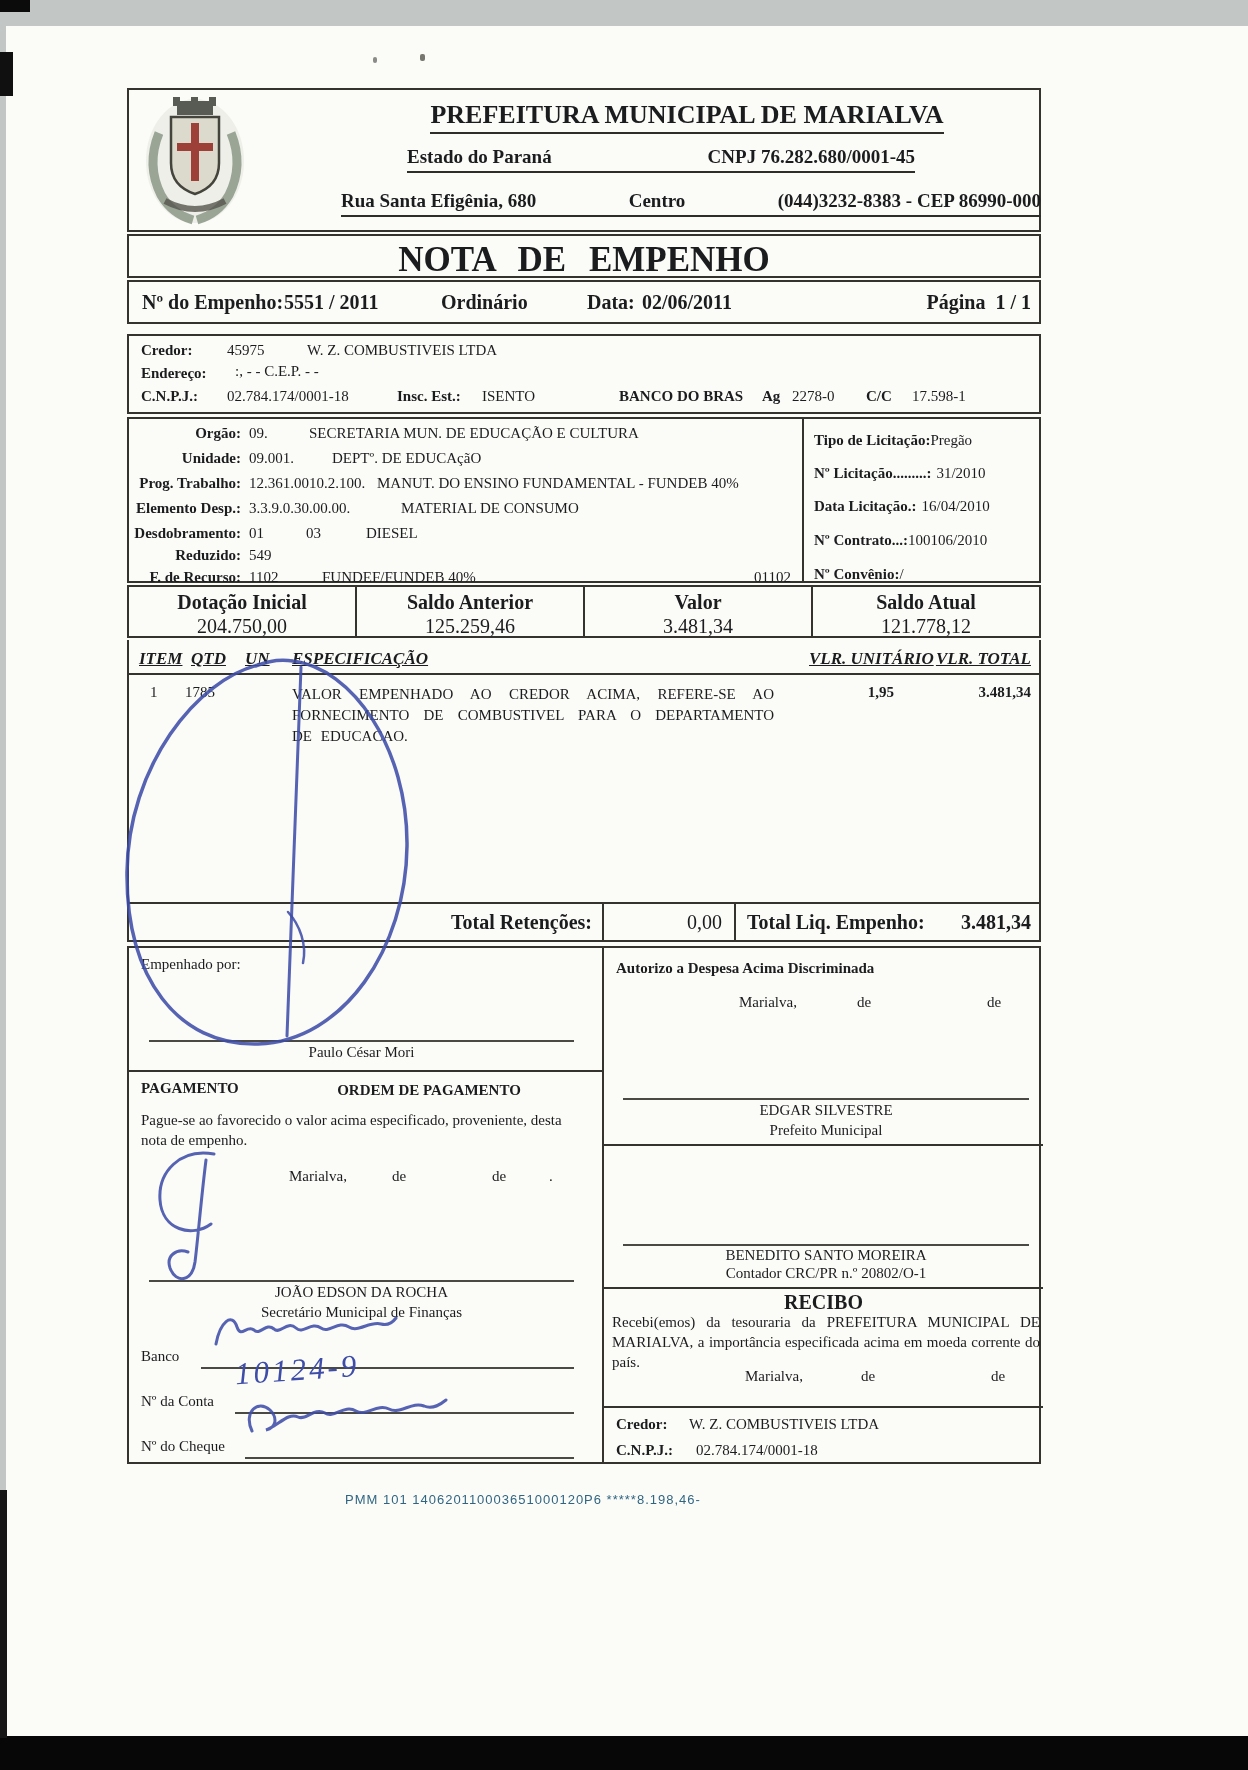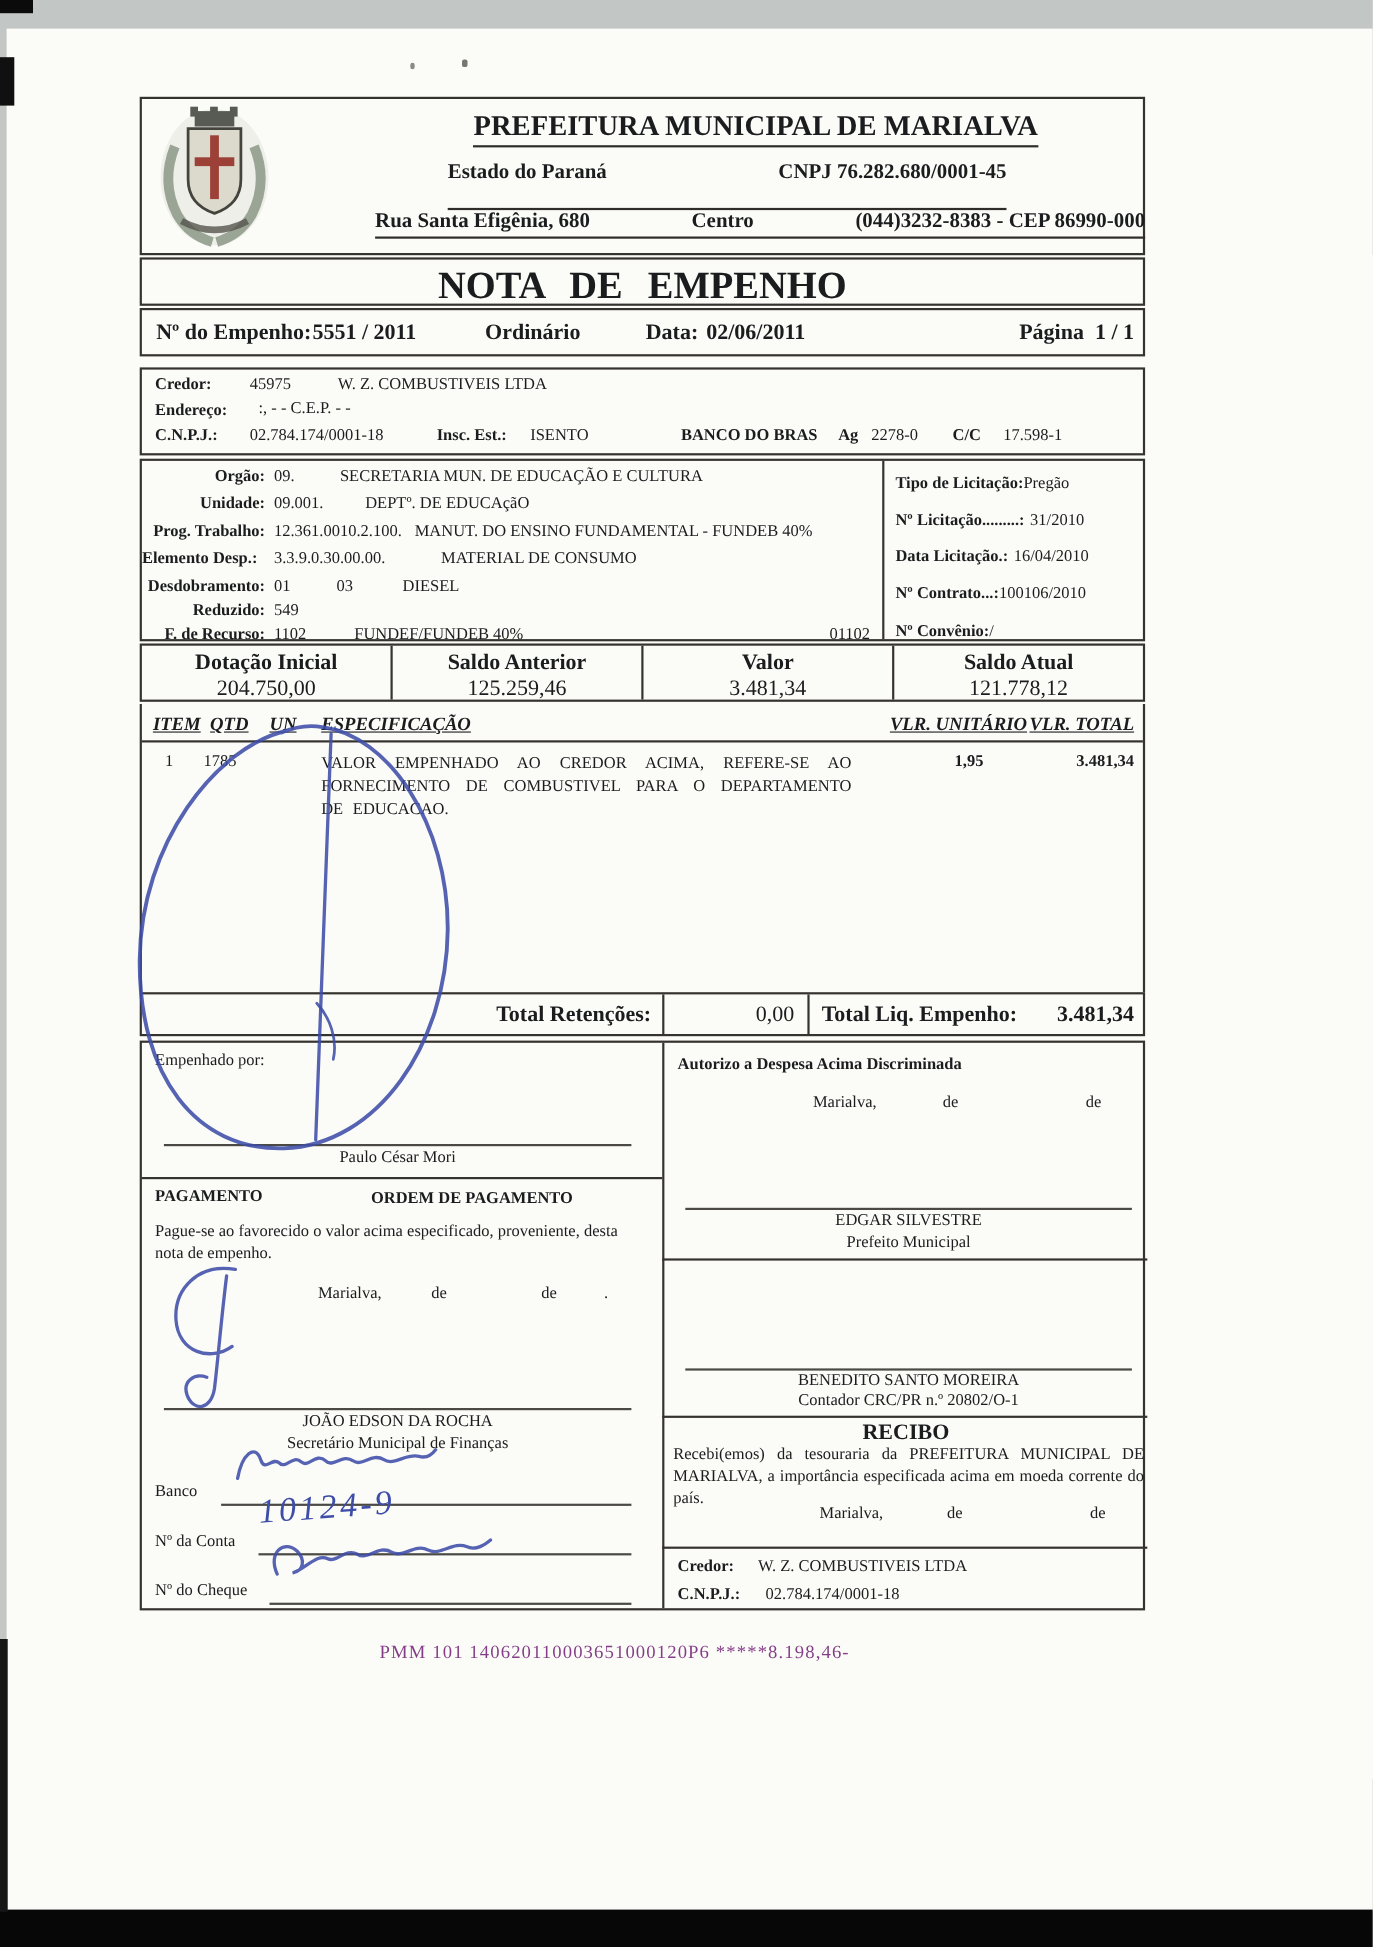--- a/index.html
+++ b/index.html
@@ -12,21 +12,21 @@
 .vline{position:absolute;border-left:2px solid #35332e;top:0;bottom:0}
 .hl{position:absolute;border-top:2px solid #35332e}
 .sig{position:absolute;border-top:2px solid #4a4944}
 .b{font-weight:bold}
 .it{font-style:italic}
 .ctr{text-align:center}
 .jst{text-align:justify}
 .u{border-bottom:2px solid #2e2d29;padding-bottom:2px;display:inline-block}.s16{font-size:20px}.s17{font-size:20px}.s19{font-size:19px}
 .hdr{font-size:17px;font-style:italic;font-weight:bold;text-decoration:underline}
 .pen{stroke:#3e4da8;fill:none;stroke-linecap:round;opacity:.88}
-.dotmx{font-family:Liberation Serif, serif;font-size:17px;letter-spacing:1px;color:#701a75;opacity:.85}
+.dotmx{font-family:Liberation Sans, sans-serif;font-size:13px;letter-spacing:1px;color:#0c4a6e;opacity:.85}
 </style>
 </head>
 <body>
 
 <div class="paper"></div>
 
 <div class="abs" style="left:0;top:1736px;width:1248px;height:34px;background:#070707"></div>
 <div class="abs" style="left:0;top:1490px;width:7px;height:248px;background:#161616"></div>
 <div class="abs" style="left:0;top:0;width:30px;height:12px;background:#0b0b0b"></div>
 <div class="abs" style="left:0;top:52px;width:13px;height:44px;background:#101010"></div>
@@ -43,21 +43,21 @@
       <rect x="36" y="6" width="36" height="14" fill="#585b53"></rect>
       <rect x="32" y="2" width="7" height="9" fill="#585b53"></rect>
       <rect x="50" y="2" width="7" height="9" fill="#585b53"></rect>
       <rect x="68" y="2" width="7" height="9" fill="#585b53"></rect>
       <path d="M30,22 h48 v46 q0,23 -24,31 q-24,-8 -24,-31 Z" fill="#dbdacd" stroke="#44433c" stroke-width="2.5"></path>
       <rect x="50" y="28" width="8" height="58" fill="#9c4038"></rect>
       <rect x="36" y="48" width="36" height="8" fill="#9c4038"></rect>
       <path d="M24,106 Q54,122 84,106" fill="none" stroke="#55544c" stroke-width="6" opacity=".8"></path>
     </svg>
     <div class="abs b" style="left:206px;top:10px;width:704px;text-align:center;font-size:26px"><span class="u">PREFEITURA MUNICIPAL DE MARIALVA</span></div>
-    <div class="abs" style="left:278px;top:56px;width:508px;display:flex;justify-content:space-between;border-bottom:2px solid #2e2d29;padding-bottom:21px">
+    <div class="abs" style="left:278px;top:56px;width:508px;display:flex;justify-content:space-between;border-bottom:2px solid #2e2d29;padding-bottom:3px">
       <span class="b s19">Estado do Paraná</span>
       <span class="b s19">CNPJ 76.282.680/0001-45</span>
     </div>
     <div class="abs" style="left:212px;top:100px;width:700px;display:flex;justify-content:space-between;border-bottom:2px solid #2e2d29;padding-bottom:3px">
       <span class="b s19">Rua Santa Efigênia, 680</span>
       <span class="b s19">Centro</span>
       <span class="b s19">(044)3232-8383  -  CEP 86990-000</span>
     </div>
   </div>
 
@@ -103,21 +103,21 @@
       <span class="abs b" style="left:0;width:112px;text-align:right">Unidade:</span>
       <span class="abs" style="left:120px">09.001.</span>
       <span class="abs" style="left:203px">DEPTº. DE EDUCAçãO</span>
     </div>
     <div class="abs" style="left:0;top:56px;width:660px;height:20px">
       <span class="abs b" style="left:0;width:112px;text-align:right">Prog. Trabalho:</span>
       <span class="abs" style="left:120px">12.361.0010.2.100.</span>
       <span class="abs" style="left:248px">MANUT. DO ENSINO FUNDAMENTAL - FUNDEB 40%</span>
     </div>
     <div class="abs" style="left:0;top:81px;width:660px;height:20px">
-      <span class="abs b" style="left:0;width:112px;">Elemento Desp.:</span>
+      <span class="abs b" style="left:0;width:112px;text-align:right">Elemento Desp.:</span>
       <span class="abs" style="left:120px">3.3.9.0.30.00.00.</span>
       <span class="abs" style="left:272px">MATERIAL DE CONSUMO</span>
     </div>
     <div class="abs" style="left:0;top:106px;width:660px;height:20px">
       <span class="abs b" style="left:0;width:112px;text-align:right">Desdobramento:</span>
       <span class="abs" style="left:120px">01</span>
       <span class="abs" style="left:177px">03</span>
       <span class="abs" style="left:237px">DIESEL</span>
     </div>
     <div class="abs" style="left:0;top:128px;width:660px;height:20px">

